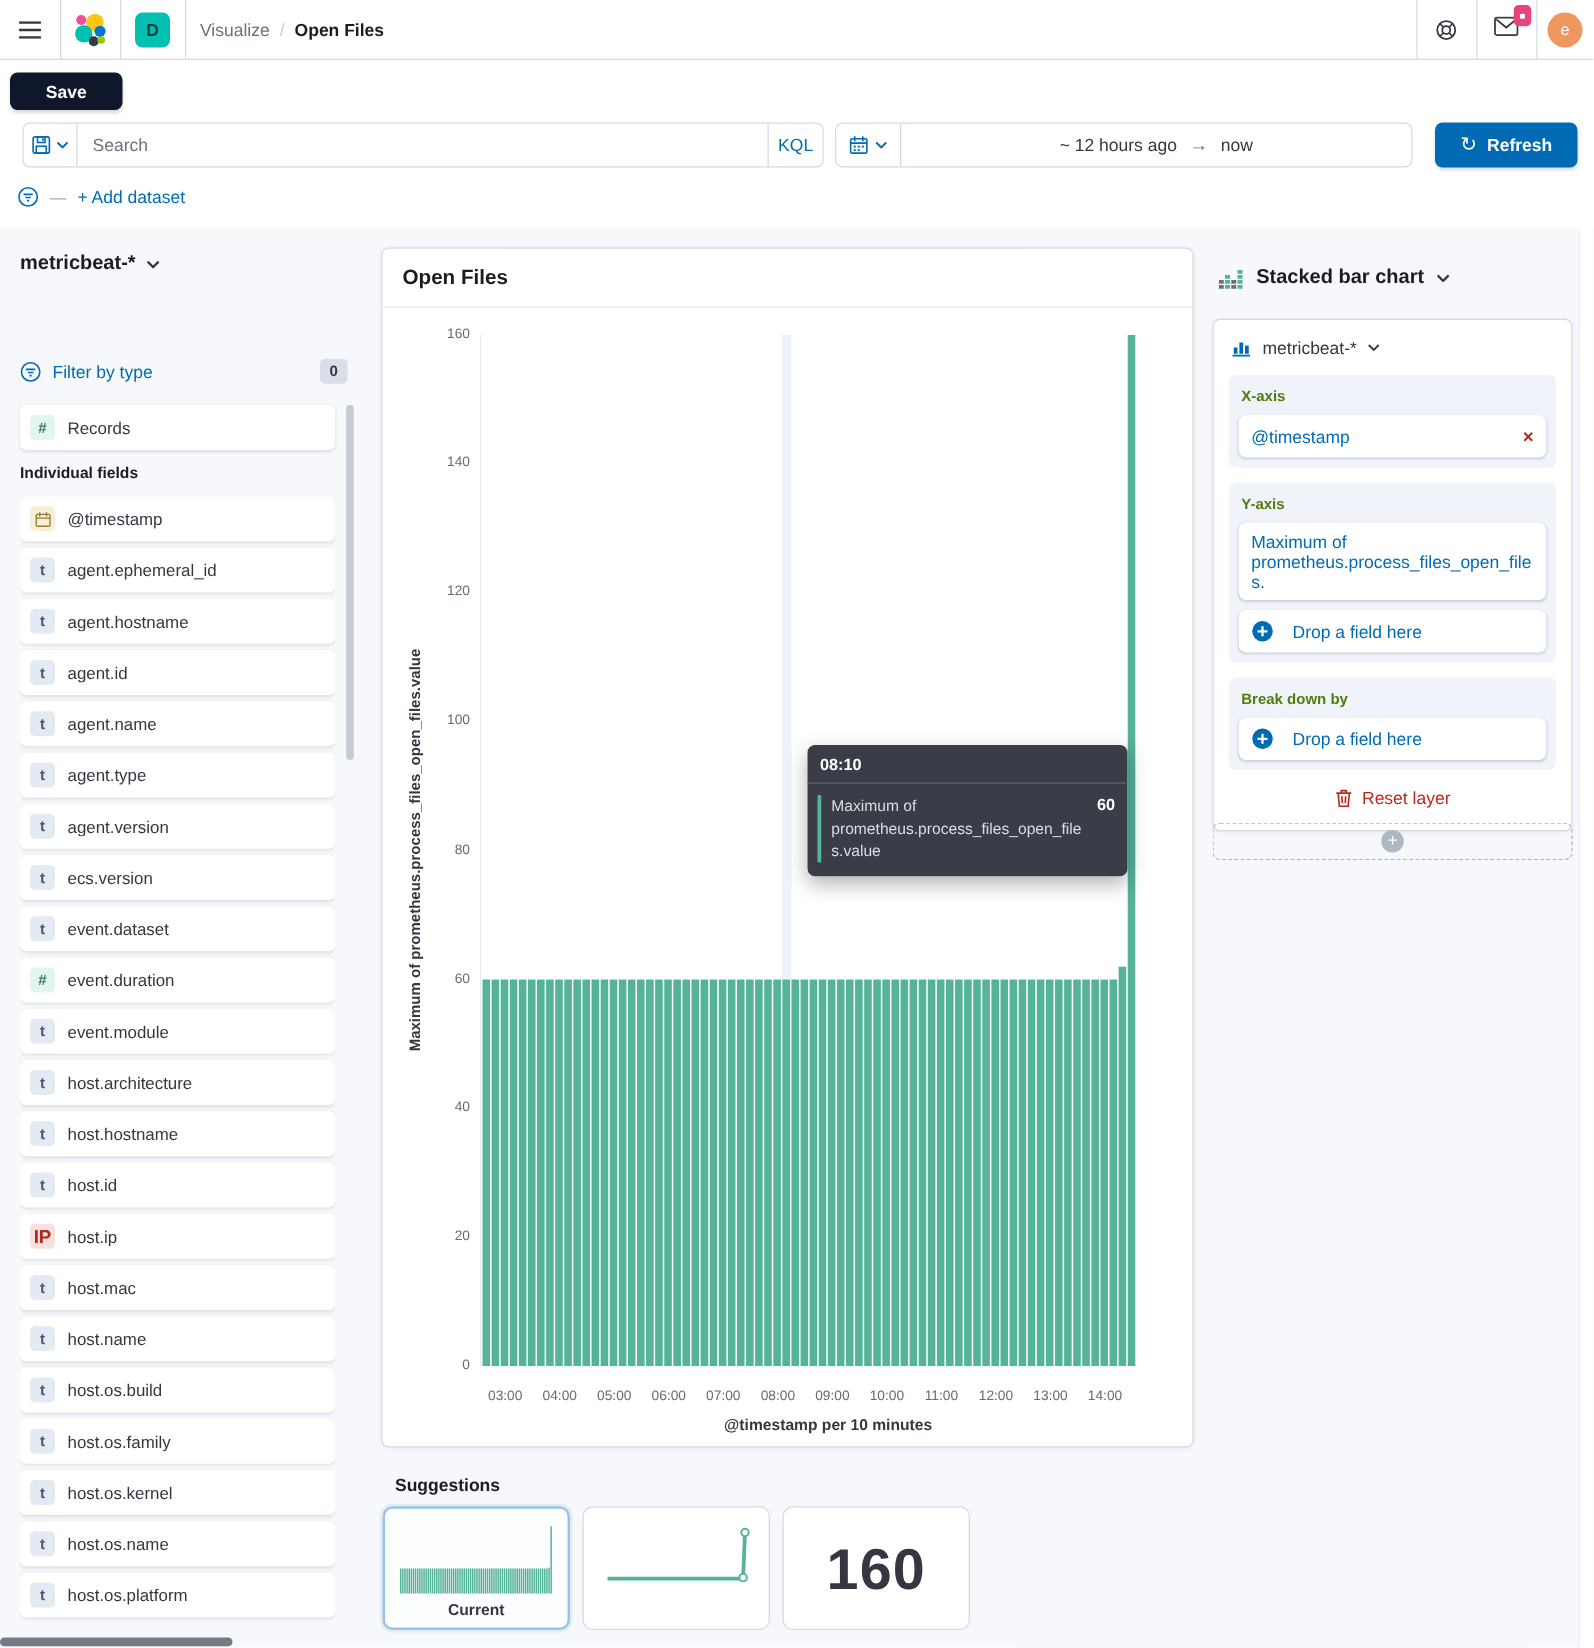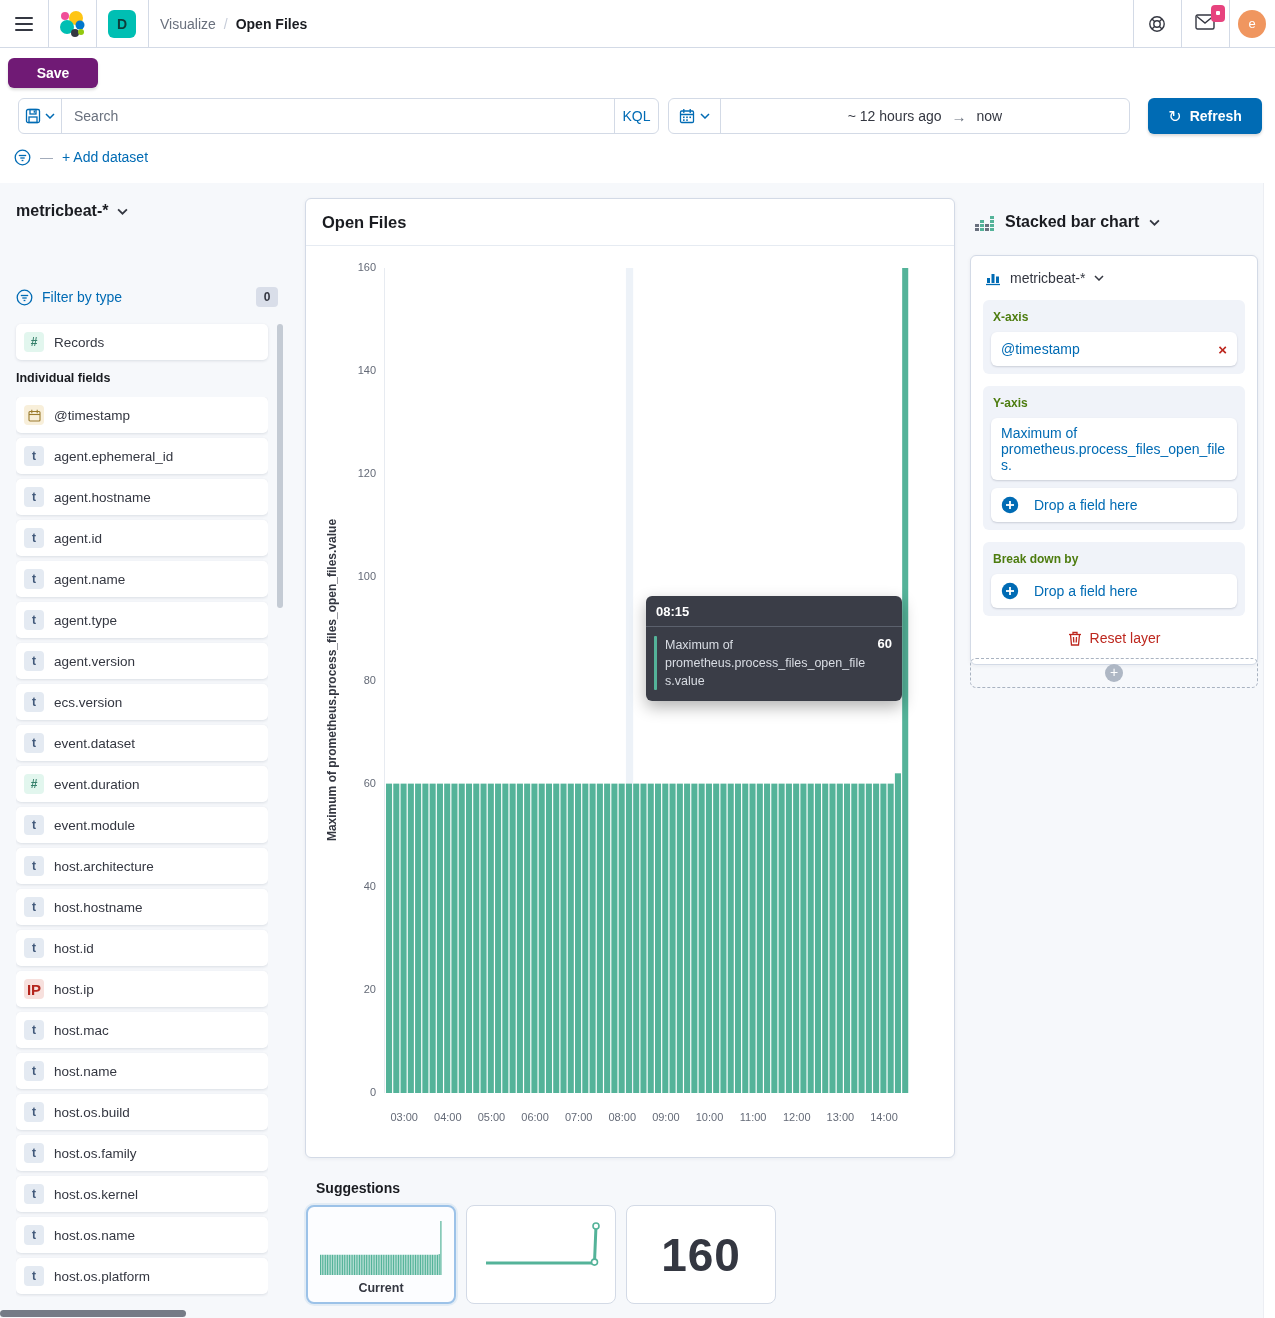--- a/index.html
+++ b/index.html
@@ -17,21 +17,21 @@
   .breadcrumb { position:absolute; left:160px; top:0; height:47px; display:flex; align-items:center; gap:8px; font-size:14px; }
   .bc-section { color:#69707D; }
   .bc-sep { color:#C6CCD8; }
   .bc-current { color:#1a1c21; font-weight:600; }
   .avatar { width:28px; height:28px; border-radius:50%; background:#F0965F; color:#fff; font-size:13px; display:flex; align-items:center; justify-content:center; }
   .mail-wrap { position:relative; }
   .mail-badge { position:absolute; top:-9px; right:-10px; width:14px; height:17px; border-radius:4px; background:#E7437E; display:flex; align-items:center; justify-content:center; }
   .mail-badge i { width:4px; height:4px; background:#fff; border-radius:1px; }
 
   
-  .save-btn { position:absolute; left:8px; top:58px; width:90px; height:30px; background:#701a75; color:#fff; font-weight:bold; font-size:14px; border:none; border-radius:6px; font-family:inherit; box-shadow:0 2px 3px rgba(0,0,0,.15); }
+  .save-btn { position:absolute; left:8px; top:58px; width:90px; height:30px; background:#0f172a; color:#fff; font-weight:bold; font-size:14px; border:none; border-radius:6px; font-family:inherit; box-shadow:0 2px 3px rgba(0,0,0,.15); }
   .search-bar { position:absolute; left:18px; top:98px; width:641px; height:36px; background:#fff; border:1px solid #D3DAE6; border-radius:6px; display:flex; align-items:stretch; overflow:hidden; }
   .sb-saved { width:43px; border-right:1px solid #D3DAE6; display:flex; align-items:center; justify-content:center; gap:4px; }
   .sb-input { flex:1; border:none; outline:none; padding:0 12px; font-size:14px; font-family:inherit; color:#343741; background:transparent; }
   .sb-input::placeholder { color:#69707D; }
   .sb-kql { width:44px; border-left:1px solid #D3DAE6; display:flex; align-items:center; justify-content:center; color:#006BB4; font-size:14px; }
   .datepicker { position:absolute; left:668px; top:98px; width:462px; height:36px; background:#fff; border:1px solid #D3DAE6; border-radius:6px; display:flex; align-items:stretch; overflow:hidden; }
   .dp-cal { width:52px; border-right:1px solid #D3DAE6; display:flex; align-items:center; justify-content:center; gap:5px; }
   .dp-range { flex:1; display:flex; align-items:center; justify-content:center; gap:10px; font-size:14px; color:#343741; }
   .dp-arrow { color:#69707D; font-size:15px; }
   .refresh-btn { position:absolute; left:1148px; top:98px; width:114px; height:36px; background:#006BB4; border:none; border-radius:6px; color:#fff; font-weight:bold; font-size:14px; font-family:inherit; display:flex; align-items:center; justify-content:center; gap:8px; box-shadow:0 2px 3px rgba(0,0,0,.15); }
@@ -397,20 +397,21 @@
         <span class="xtick" style="left: 204.035px;">06:00</span>
         <span class="xtick" style="left: 247.655px;">07:00</span>
         <span class="xtick" style="left: 291.275px;">08:00</span>
         <span class="xtick" style="left: 334.895px;">09:00</span>
         <span class="xtick" style="left: 378.515px;">10:00</span>
         <span class="xtick" style="left: 422.135px;">11:00</span>
         <span class="xtick" style="left: 465.755px;">12:00</span>
         <span class="xtick" style="left: 509.375px;">13:00</span>
         <span class="xtick" style="left: 552.995px;">14:00</span>
       </div>
+    <div class="x-title">@timestamp per 10 minutes</div>
     <svg class="bars-svg" id="bars-svg" width="557" height="825">
         <rect x="241.91" y="0" width="7.27" height="825" fill="#EDF2F8"></rect>
         <line x1="0.5" y1="0" x2="0.5" y2="825" stroke="#E7EBF1"></line>
         <rect x="2.00" y="515.63" width="6.07" height="309.38" fill="#54B399"></rect>
         <rect x="9.27" y="515.63" width="6.07" height="309.38" fill="#54B399"></rect>
         <rect x="16.54" y="515.63" width="6.07" height="309.38" fill="#54B399"></rect>
         <rect x="23.81" y="515.63" width="6.07" height="309.38" fill="#54B399"></rect>
         <rect x="31.08" y="515.63" width="6.07" height="309.38" fill="#54B399"></rect>
         <rect x="38.35" y="515.63" width="6.07" height="309.38" fill="#54B399"></rect>
         <rect x="45.62" y="515.63" width="6.07" height="309.38" fill="#54B399"></rect>
@@ -476,21 +477,21 @@
         <rect x="481.82" y="515.63" width="6.07" height="309.38" fill="#54B399"></rect>
         <rect x="489.09" y="515.63" width="6.07" height="309.38" fill="#54B399"></rect>
         <rect x="496.36" y="515.63" width="6.07" height="309.38" fill="#54B399"></rect>
         <rect x="503.63" y="515.63" width="6.07" height="309.38" fill="#54B399"></rect>
         <rect x="510.90" y="505.31" width="6.07" height="319.69" fill="#54B399"></rect>
         <rect x="518.17" y="0.00" width="6.07" height="825.00" fill="#54B399"></rect>
       </svg>
   </section>
 
   <div class="tooltip">
-    <div class="tt-head">08:15</div>
+    <div class="tt-head">08:10</div>
     <div class="tt-body">
       <span class="tt-stripe"></span>
       <span class="tt-label">Maximum of prometheus.process_files_open_files.value</span>
       <span class="tt-value">60</span>
     </div>
   </div>
 
   <div class="viz-type">
     <svg width="20" height="20" viewBox="0 0 20 20">
       <rect x="0" y="12" width="4" height="3" fill="#69707D"></rect>

